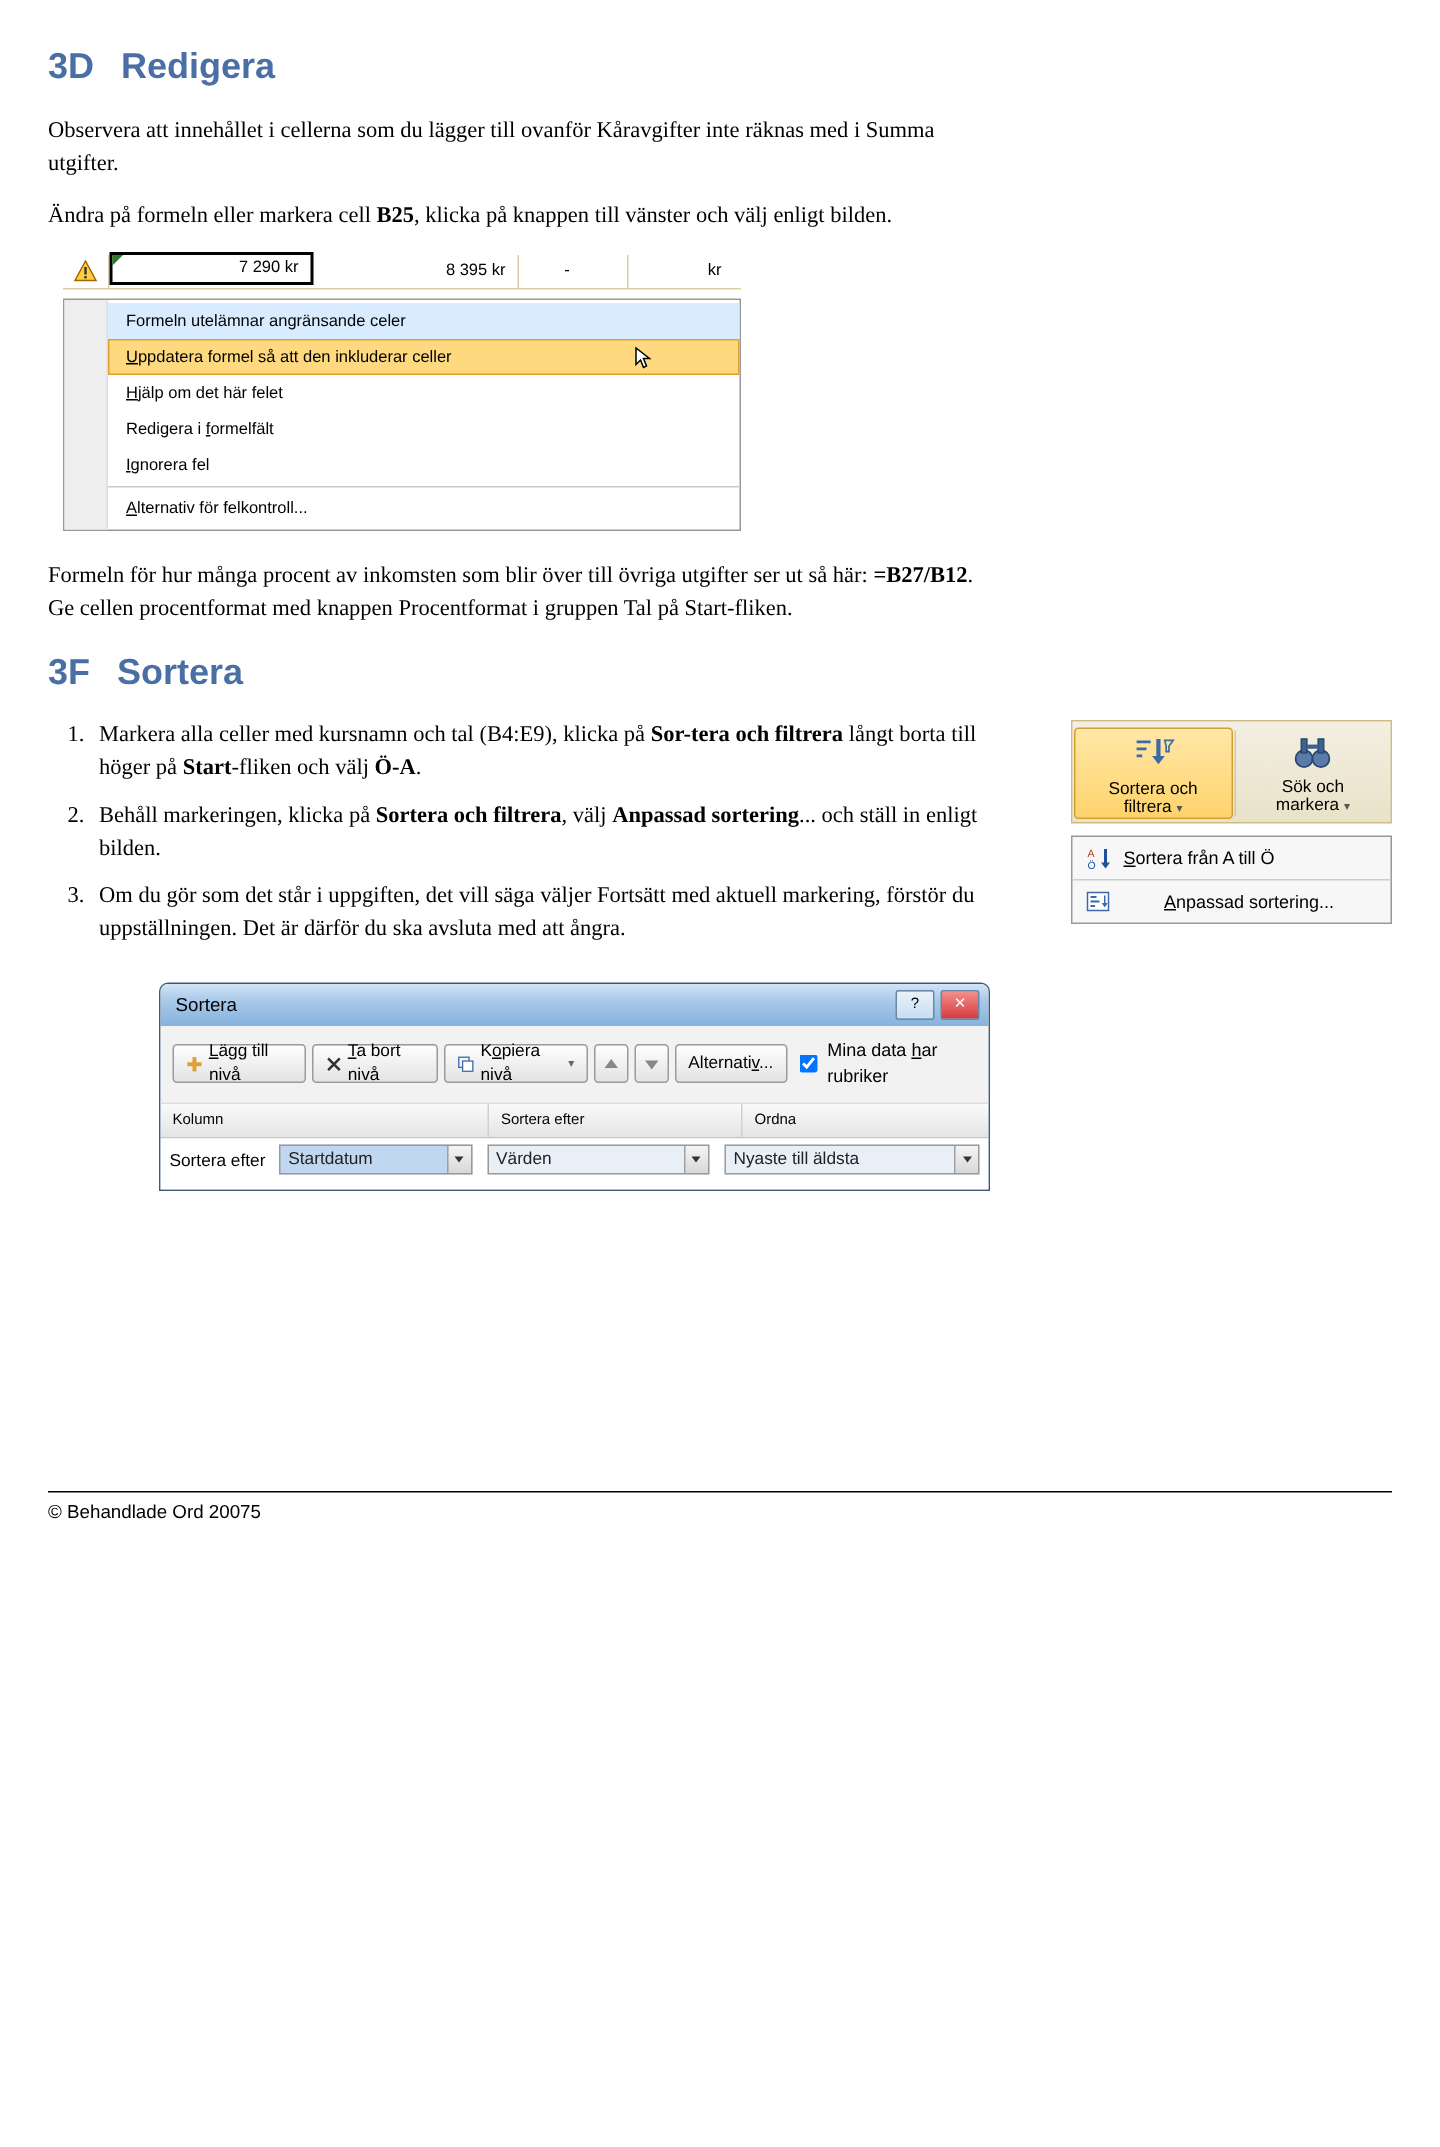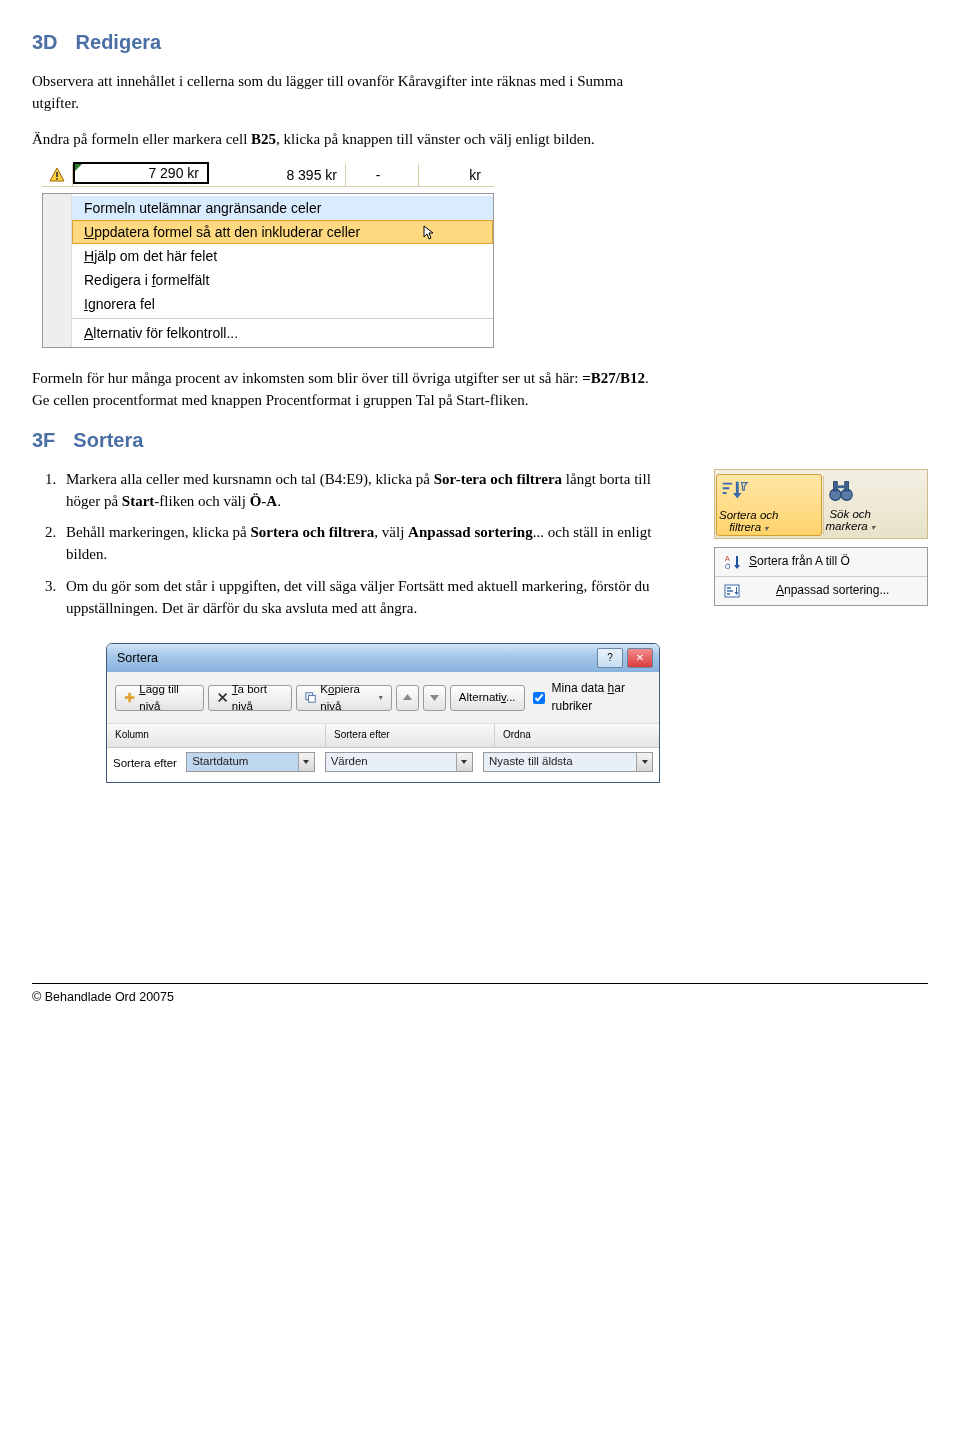--- a/index.html
+++ b/index.html
@@ -9,37 +9,37 @@
     color: #000;
     margin: 0;
     padding: 24px 32px 20px 32px;
     width: 960px;
     box-sizing: border-box;
     background: #fff;
   }
   .section-heading {
     font-family: Arial, Helvetica, sans-serif;
     font-weight: bold;
-    font-size: 20px;
+    font-size: 24px;
     color: #4A6FA5;
     margin: 4px 0 14px 0;
   }
   .section-heading .num { margin-right: 18px; }
   .body-text { width: 620px; }
   .body-text p { margin: 0 0 14px 0; }
   ol.numlist { width: 620px; margin: 0 0 14px 0; padding-left: 28px; }
   ol.numlist li { margin-bottom: 10px; padding-left: 6px; }
   b, strong { font-weight: bold; }
 
   
   .ss1 {
     width: 452px;
     margin: 6px 0 20px 10px;
     font-family: 'Segoe UI', Tahoma, Arial, sans-serif;
-    font-size: 14px;
+    font-size: 11px;
   }
   .ss1-row {
     display: flex;
     align-items: stretch;
     border-bottom: 1px solid #d9cfa9;
     background: #fff;
     height: 22px;
   }
   .ss1-row .indicator {
     width: 30px; position: relative;
@@ -99,22 +99,22 @@
     font-family:'Segoe UI',Tahoma,Arial,sans-serif; font-size:11.5px;
     border:1px solid #cdbb87;
     background: linear-gradient(#f3efe2,#e9e2c9);
     display:flex; padding:4px 0 2px 0;
     width: 212px;
     margin-bottom:8px;
     margin-left:auto;
   }
   .ss2 .rb {
     flex:1; text-align:center; padding:2px 2px 0 2px;
-    display:flex; flex-direction:column; align-items:flex-start;
-    gap:2px; cursor:default;font-style:italic;
+    display:flex; flex-direction:column; align-items:center;
+    gap:2px; cursor:default;
   }
   .ss2 .rb.hl { background: linear-gradient(#ffe7a8,#ffd36b); border:1px solid #d19e32; border-radius:3px; margin:0 1px;}
   .ss2 .rb svg { width:30px; height:30px; }
   .ss2 .rb .lbl { line-height:12px; }
   .ss2 .rb .drop { font-size:8px; color:#555;}
   .ss2 .sepv{width:1px;background:#d8c799;margin:2px 0;}
 
   
   .ss3 {
     font-family:'Segoe UI',Tahoma,Arial,sans-serif; font-size:12px;

